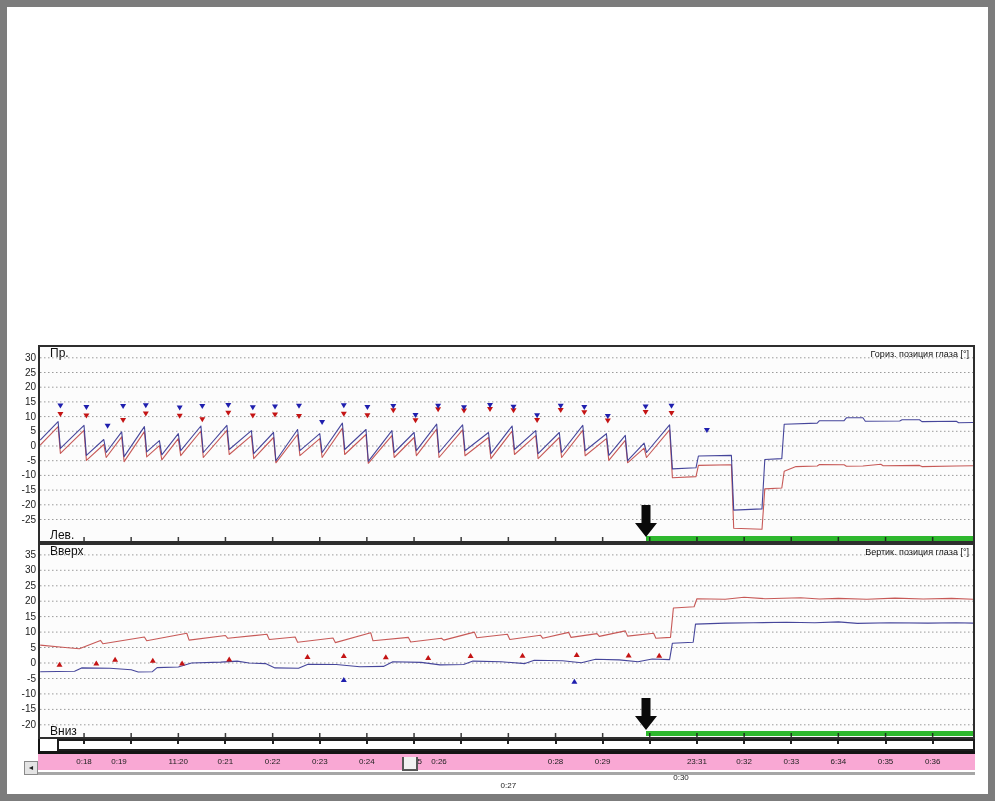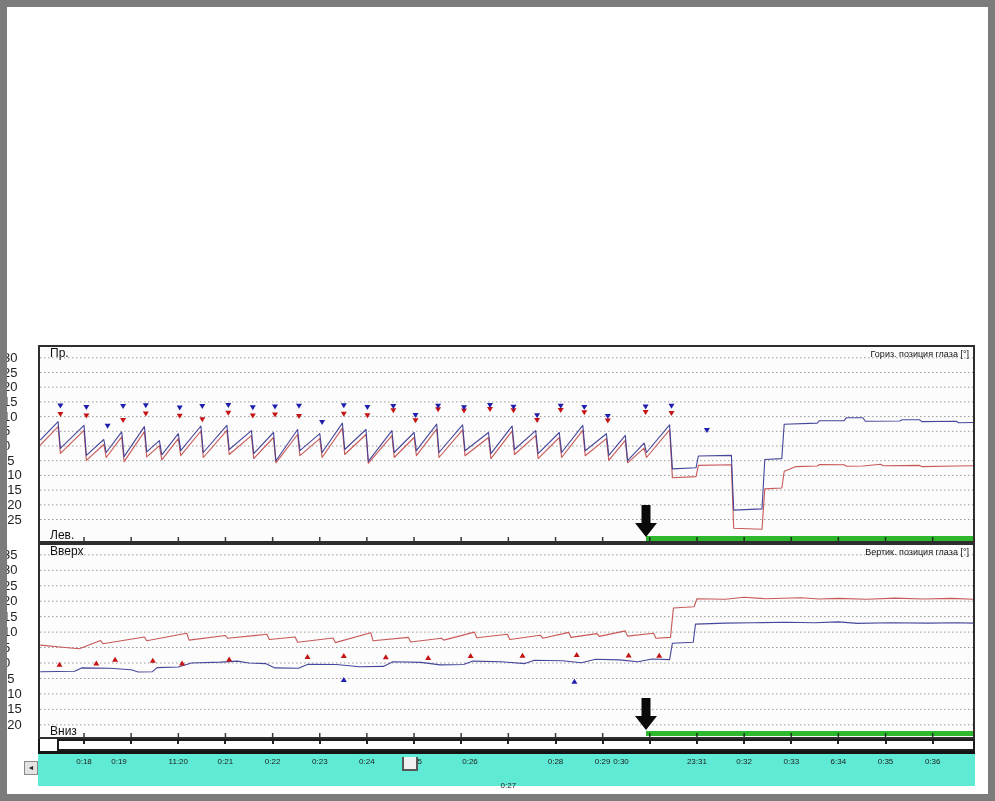--- a/index.html
+++ b/index.html
@@ -10,27 +10,27 @@
   #chart1{left:38px;top:345px;width:933px;height:194px}
   #chart2{left:38px;top:543px;width:933px;height:192px}
   .plot-svg{position:absolute;left:0;top:0;z-index:1}
   .corner-label{position:absolute;left:10px;font-size:12px;color:#101010;z-index:2;line-height:10px}
   .corner-top{top:1px}
   .corner-bottom{bottom:1px}
   .chart-title{position:absolute;right:4px;top:2px;font-size:9px;color:#101010;z-index:2;line-height:10px}
   .yaxis{position:absolute;width:17px;z-index:2}
   #yaxis1{left:20px;top:345px;height:198px}
   #yaxis2{left:20px;top:543px;height:196px}
-  .ytick{position:absolute;right:18px;width:16px;font-size:13px;line-height:8px;color:#222}
+  .ytick{position:absolute;right:1px;width:16px;text-align:right;font-size:10px;line-height:8px;color:#222}
   #ruler{position:absolute;left:57px;top:739px;width:914px;height:8px;background:#ffffff;
          border:2px solid #1d1d1d;z-index:2}
   .rtick{position:absolute;top:0;width:2px;height:3px;background:#222}
   #vstub{position:absolute;left:38px;top:739px;width:2px;height:12px;background:#141414}
   #axisline{position:absolute;left:38px;top:751px;width:937px;height:3px;background:#141414}
-  #timestrip{position:absolute;left:38px;top:754px;width:937px;height:32px;background:#5eead4;z-index:1}
+  #timestrip{position:absolute;left:38px;top:754px;width:937px;height:16px;background:#f9a8d4;z-index:1}
   .ttick{position:absolute;top:3px;transform:translateX(-50%);font-size:8px;color:#222;white-space:nowrap}
   #stripshadow{position:absolute;left:38px;top:772px;width:937px;height:3px;background:#a6a6a6}
   #scrollbtn{position:absolute;left:24px;top:761px;width:12px;height:12px;background:#e4e4e4;
              border:1px solid #8a8a8a;font-size:7px;line-height:11px;text-align:center;color:#222;
              z-index:5;cursor:pointer}
   #scrollhandle{position:absolute;left:402px;top:757px;width:16px;height:14px;background:#f1f1f1;
                 border:2px solid #575757;border-top:none;box-sizing:border-box;z-index:5;cursor:pointer}
 </style>
 </head>
 <body>
@@ -244,25 +244,25 @@
   <div id="axisline"></div>
   <div id="timestrip">
       <span class="ttick" style="left: 46px;">0:18</span>
       <span class="ttick" style="left: 81px;">0:19</span>
       <span class="ttick" style="left: 140.3px;">11:20</span>
       <span class="ttick" style="left: 187.4px;">0:21</span>
       <span class="ttick" style="left: 234.6px;">0:22</span>
       <span class="ttick" style="left: 281.8px; text-align: center;">0:23</span>
       <span class="ttick" style="left: 328.9px;">0:24</span>
       <span class="ttick" style="left: 376.1px;">0:25</span>
-      <span class="ttick" style="left: 432px;">0:26</span>
+      <span class="ttick" style="left: 401px;">0:26</span>
       <span class="ttick" style="left: 470.3px; margin-top: 24px;">0:27</span>
       <span class="ttick" style="left: 517.5px;">0:28</span>
       <span class="ttick" style="left: 564.6px;">0:29</span>
-      <span class="ttick" style="left: 583px;">0:30</span>
+      <span class="ttick" style="left: 643px; margin-top: 16px;">0:30</span>
       <span class="ttick" style="left: 658.9px;">23:31</span>
       <span class="ttick" style="left: 706.1px;">0:32</span>
       <span class="ttick" style="left: 753.3px;">0:33</span>
       <span class="ttick" style="left: 800.4px;">6:34</span>
       <span class="ttick" style="left: 847.5px;">0:35</span>
       <span class="ttick" style="left: 894.7px;">0:36</span>
     </div>
   <div id="stripshadow"></div>
   <div id="scrollbtn">
     <span>◄</span>

